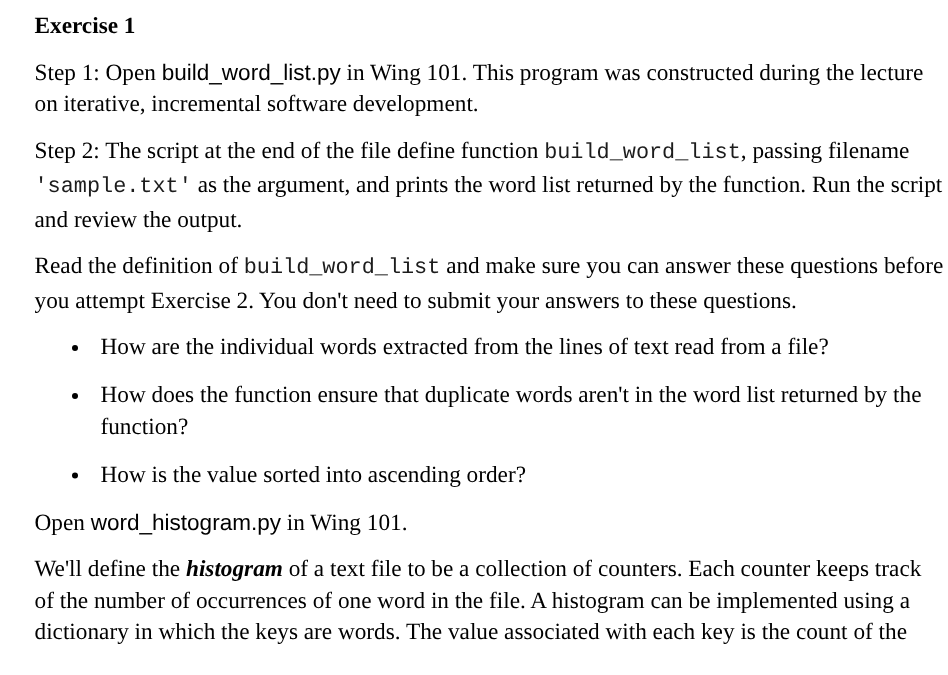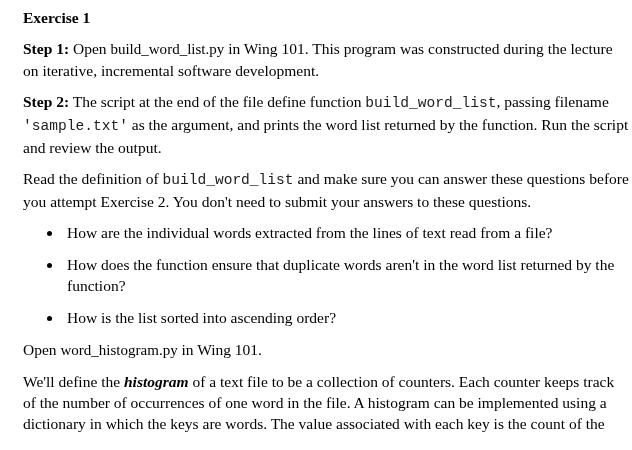--- a/index.html
+++ b/index.html
@@ -23,24 +23,24 @@
     color: #000000;
   }
   .heading {
     font-weight: bold;
     font-size: 15.5px;
     margin: 0 0 10px 0;
   }
   p {
     margin: 0 0 10px 0;
   }
-  .bold { font-weight: bold; }
+  .bold { font-weight: normal; }
   .italic { font-style: italic; font-weight: bold; }
   .filename {
-    font-family: Liberation Serif, serif;
+    font-family: Liberation Sans, sans-serif;
     font-size: 0.97em;
   }
   .code {
     font-family: "Liberation Mono", monospace;
     font-size: 0.94em;
     color: #1c1c1c;
   }
   ul.questions {
     margin: 0 0 10px 0;
     padding: 0 0 0 40px;
@@ -60,21 +60,21 @@
 
   <p><span class="bold">Step 1:</span><span> Open </span><span class="filename">build_word_list.py</span><span> in Wing 101. This program was constructed during the lecture on iterative, incremental software development.</span></p>
 
   <p><span class="bold">Step 2:</span><span> The script at the end of the file define function </span><span class="code">build_word_list</span><span>, passing filename </span><span class="code">'sample.txt'</span><span> as the argument, and prints the word list returned by the function. Run the script and review the output.</span></p>
 
   <p><span>Read the definition of </span><span class="code">build_word_list</span><span> and make sure you can answer these questions before you attempt Exercise 2. You don't need to submit your answers to these questions.</span></p>
 
   <ul class="questions">
     <li><span>How are the individual words extracted from the lines of text read from a file?</span></li>
     <li><span>How does the function ensure that duplicate words aren't in the word list returned by the function?</span></li>
-    <li><span>How is the list sorted into ascending order?</span></li>
+    <li><span>How is the value sorted into ascending order?</span></li>
   </ul>
 
 
   <p><span>Open </span><span class="filename">word_histogram.py</span><span> in Wing 101.</span></p>
 
   <p><span>We'll define the </span><span class="italic">histogram</span><span> of a text file to be a collection of counters. Each counter keeps track of the number of occurrences of one word in the file. A histogram can be implemented using a dictionary in which the keys are words. The value associated with each key is the count of the</span></p>
 
 </div>
 
 </body></html>

